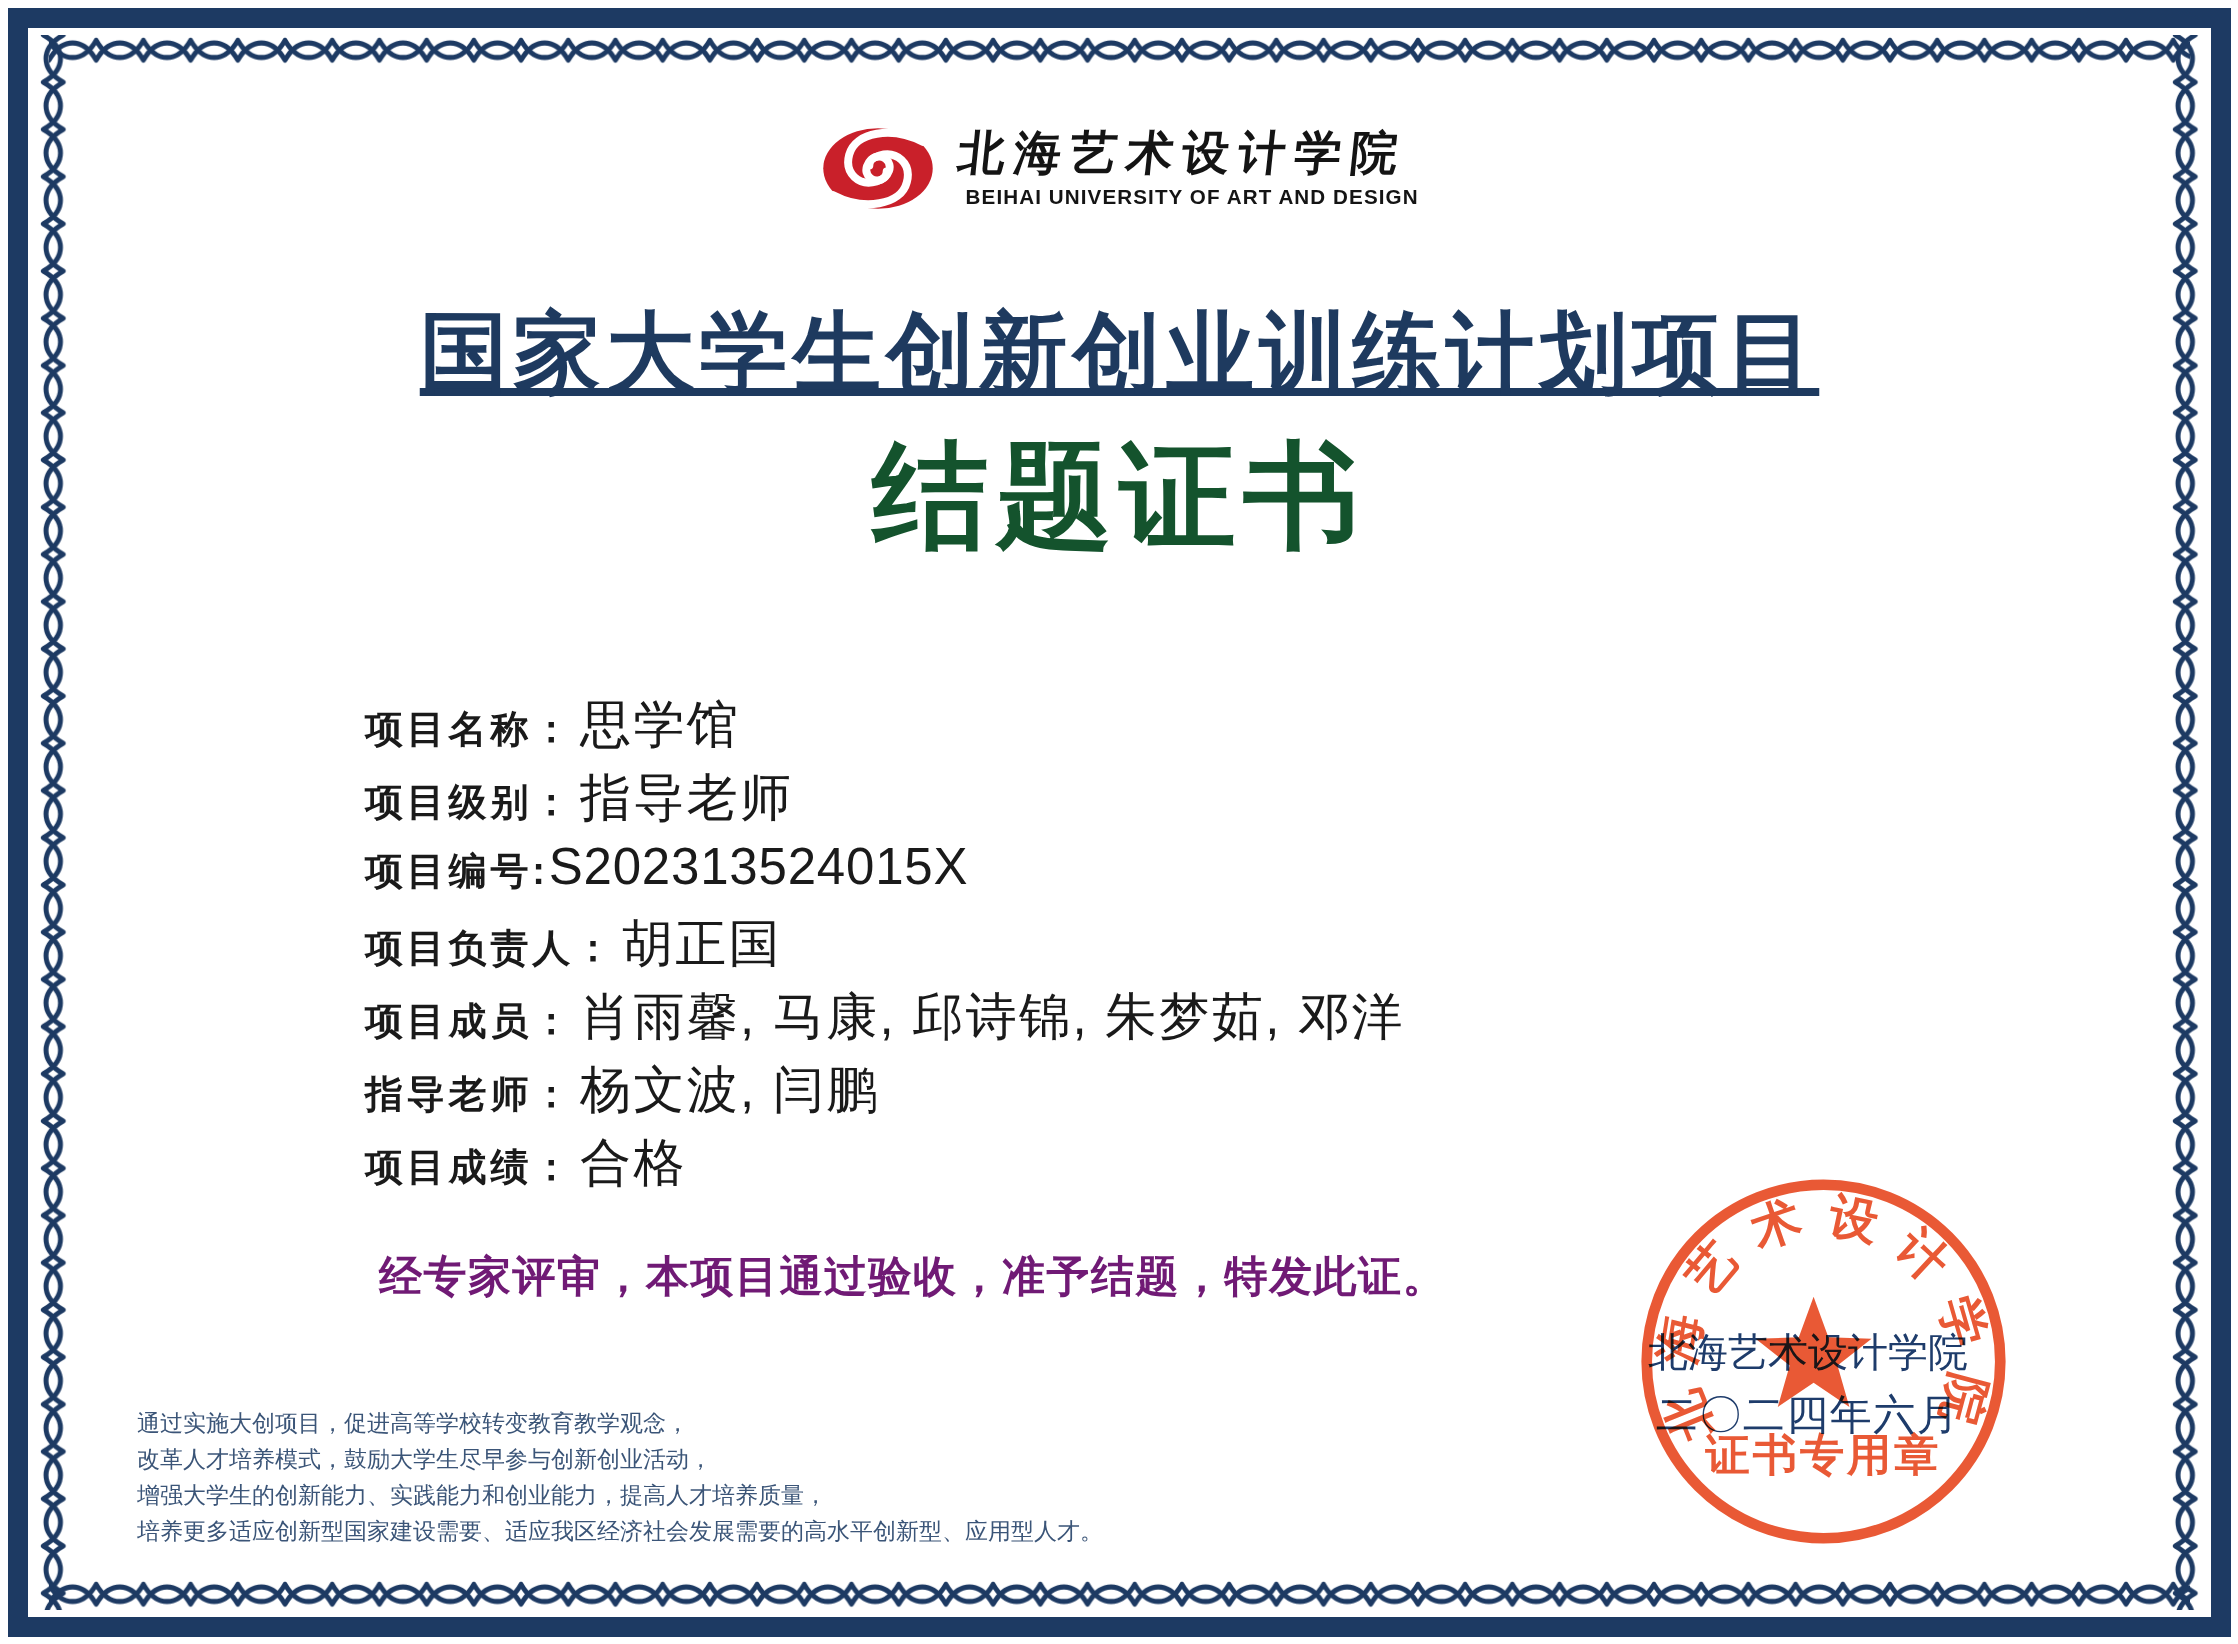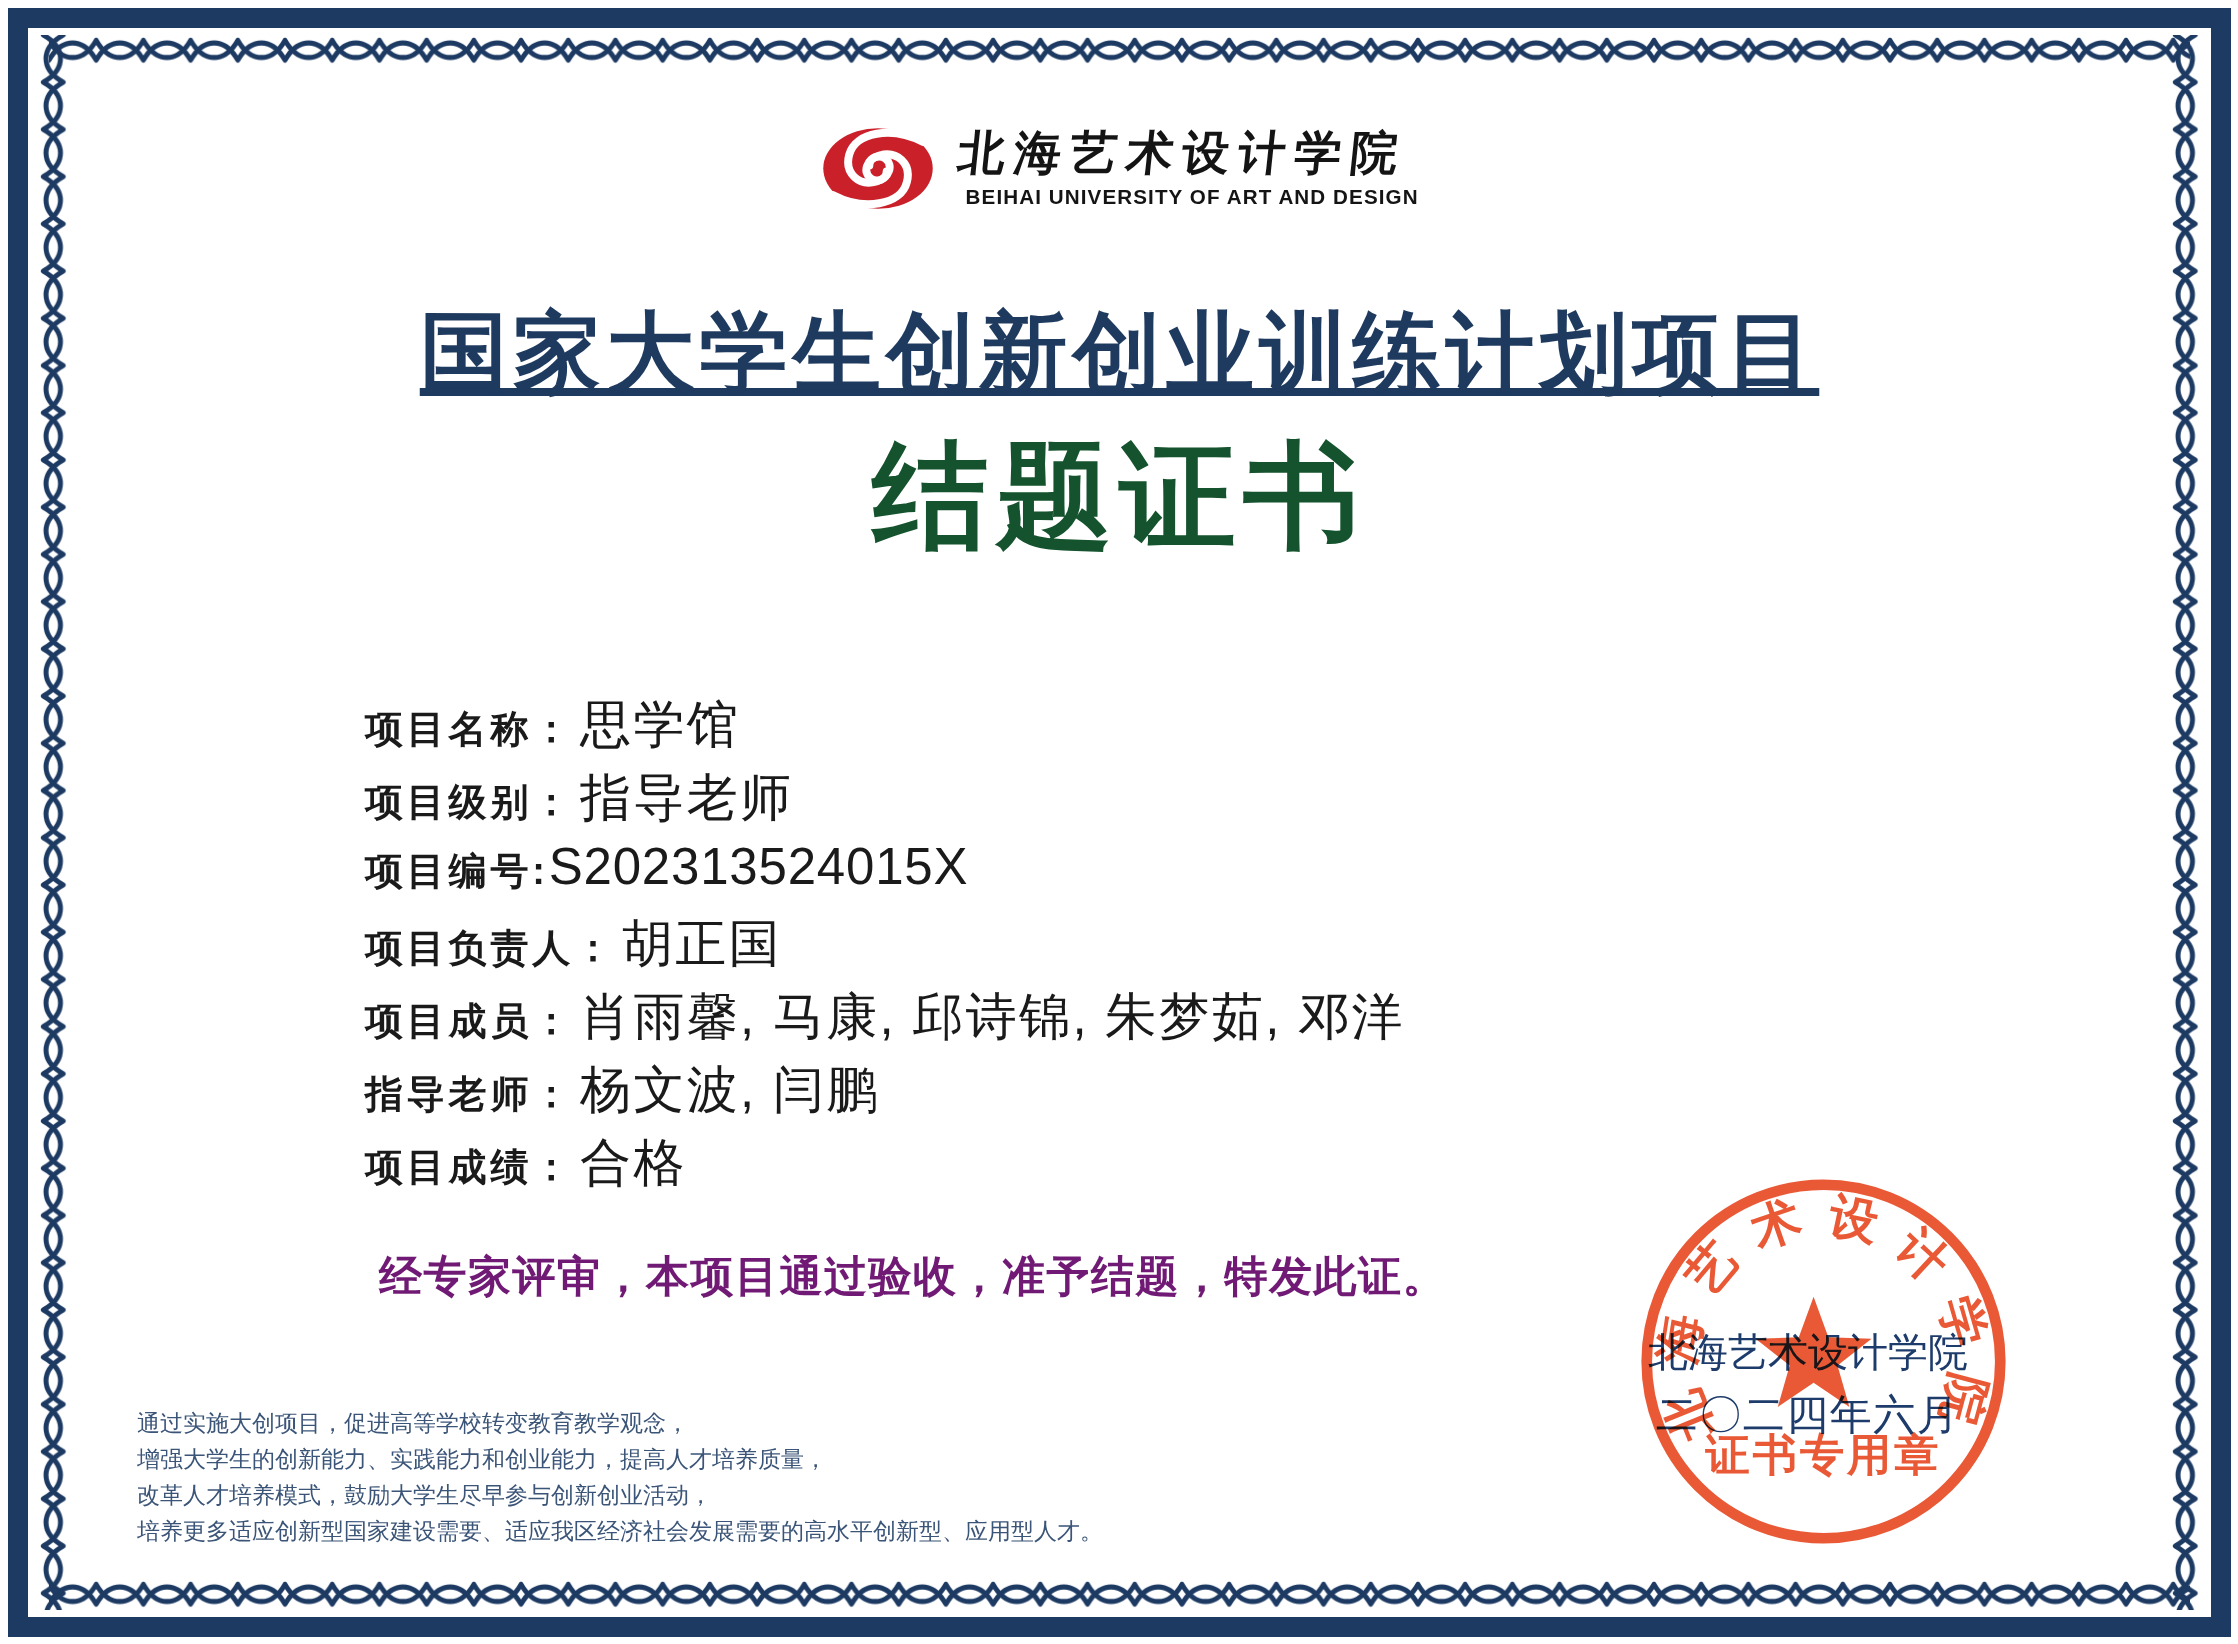--- a/index.html
+++ b/index.html
@@ -135,22 +135,22 @@
     <div class="field-row">
       <span class="field-label"><span>项目成绩</span><span>：</span></span>
       <span class="field-value">合格</span>
     </div>
   </div>
 
   <p class="statement">经专家评审，本项目通过验收，准予结题，特发此证。</p>
 
   <div class="footnote">
     <div class="footnote-line">通过实施大创项目，促进高等学校转变教育教学观念，</div>
+    <div class="footnote-line">改革人才培养模式，鼓励大学生尽早参与创新创业活动，</div>
     <div class="footnote-line">增强大学生的创新能力、实践能力和创业能力，提高人才培养质量，</div>
-    <div class="footnote-line">改革人才培养模式，鼓励大学生尽早参与创新创业活动，</div>
     <div class="footnote-line">培养更多适应创新型国家建设需要、适应我区经济社会发展需要的高水平创新型、应用型人才。</div>
   </div>
 
   <div class="issuer-name">北海艺术设计学院</div>
   <div class="issuer-date">二〇二四年六月</div>
 
   <svg class="stamp" viewBox="0 0 500 500">
     <circle class="stamp-ring" cx="250" cy="250" r="232"></circle>
     <g id="stamp-arc">
         <text transform="translate(73.8,321.2) rotate(-112.0)" class="stamp-arc-char">北</text>

